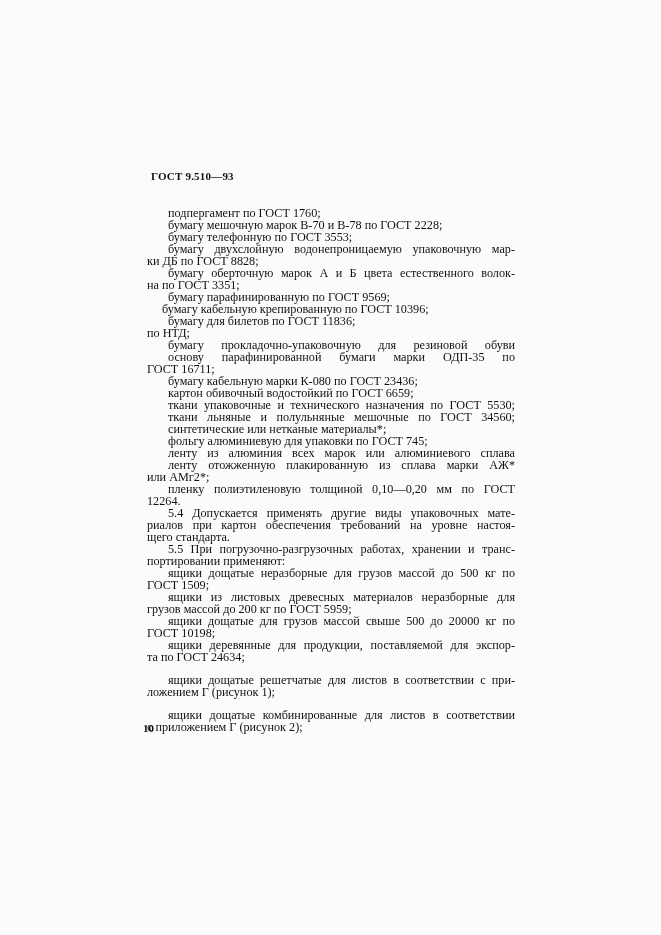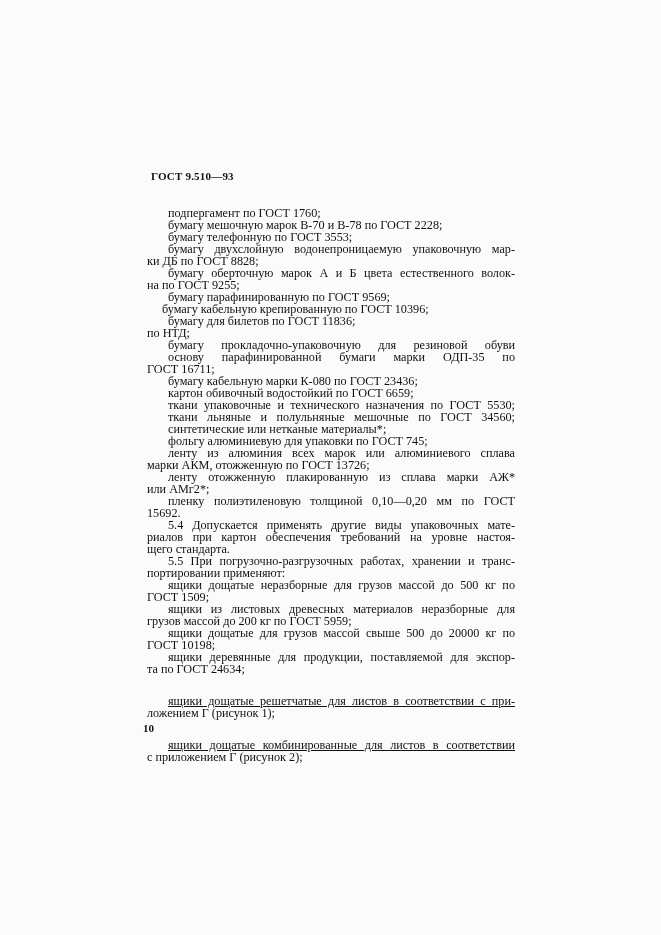--- a/index.html
+++ b/index.html
@@ -41,21 +41,21 @@
       height: 12px;
       white-space: nowrap;
       overflow: visible;
     }
     .line.just {
       text-align: justify;
       text-align-last: justify;
     }
     .line.indent { padding-left: 21px; }
     .line.indent2 { padding-left: 15px; }
-    .line.gap { margin-top: 20px; text-decoration: underline; }
+    .line.gap { margin-top: 11px; }
     .page-number {
       position: absolute;
       left: 143px;
       top: 722px;
       font-size: 11px;
       font-weight: bold;
     }
   </style>
 </head>
 <body>
@@ -63,40 +63,39 @@
 <div class="page">
   <div class="header">ГОСТ 9.510—93</div>
 
   <div class="body-text">
     <span class="line indent">подпергамент по ГОСТ 1760;</span>
     <span class="line indent">бумагу мешочную марок В-70 и В-78 по ГОСТ 2228;</span>
     <span class="line indent">бумагу телефонную  по ГОСТ 3553;</span>
     <span class="line indent just">бумагу двухслойную водонепроницаемую упаковочную мар-</span>
     <span class="line">ки ДБ по ГОСТ 8828;</span>
     <span class="line indent just">бумагу оберточную марок А и Б цвета естественного волок-</span>
-    <span class="line">на по ГОСТ 9255;</span>
+    <span class="line">на по ГОСТ 3351;</span>
     <span class="line indent">бумагу парафинированную по ГОСТ 9569;</span>
     <span class="line indent2">бумагу кабельную крепированную по ГОСТ 10396;</span>
     <span class="line indent">бумагу для билетов по ГОСТ 11836;</span>
     <span class="line">по НТД;</span>
     <span class="line indent just">бумагу прокладочно-упаковочную для резиновой обуви</span>
     <span class="line indent just">основу парафинированной бумаги марки ОДП-35 по</span>
     <span class="line">ГОСТ 16711;</span>
     <span class="line indent">бумагу кабельную марки К-080 по ГОСТ 23436;</span>
     <span class="line indent">картон обивочный водостойкий по ГОСТ 6659;</span>
     <span class="line indent just">ткани упаковочные и технического назначения по ГОСТ 5530;</span>
     <span class="line indent just">ткани льняные и полульняные мешочные по ГОСТ 34560;</span>
     <span class="line indent">синтетические или нетканые материалы*;</span>
     <span class="line indent">фольгу алюминиевую для упаковки по ГОСТ 745;</span>
     <span class="line indent just">ленту из алюминия всех марок или алюминиевого сплава</span>
-    <span class="line">марки АКМ, отожженную по ГОСТ 13726;</span>
     <span class="line indent just">ленту отожженную плакированную из сплава марки АЖ*</span>
     <span class="line">или АМг2*;</span>
     <span class="line indent just">пленку полиэтиленовую толщиной 0,10—0,20 мм по ГОСТ</span>
-    <span class="line">15692.</span>
+    <span class="line">12264.</span>
     <span class="line indent just">5.4 Допускается применять другие виды упаковочных мате-</span>
     <span class="line just">риалов при картон обеспечения требований на уровне настоя-</span>
     <span class="line">щего стандарта.</span>
     <span class="line indent just">5.5 При погрузочно-разгрузочных работах, хранении и транс-</span>
     <span class="line">портировании применяют:</span>
     <span class="line indent just">ящики дощатые неразборные для грузов массой до 500 кг по</span>
     <span class="line">ГОСТ 1509;</span>
     <span class="line indent just">ящики из листовых древесных материалов неразборные для</span>
     <span class="line">грузов массой до 200 кг по ГОСТ 5959;</span>
     <span class="line indent just">ящики дощатые для грузов массой свыше 500 до 20000 кг по</span>

